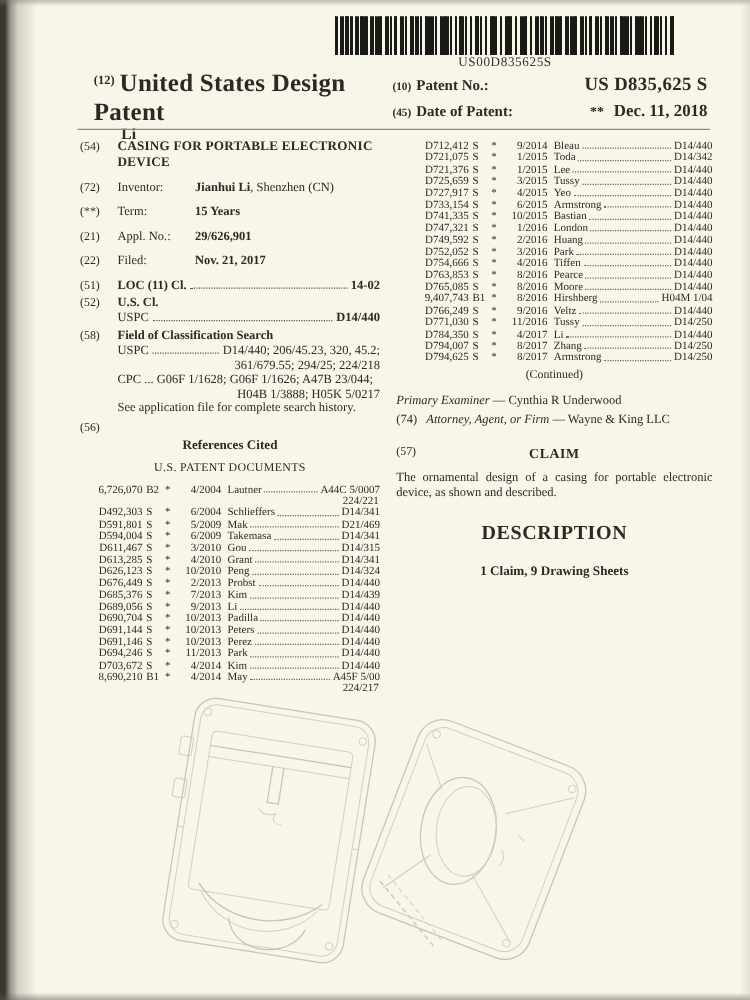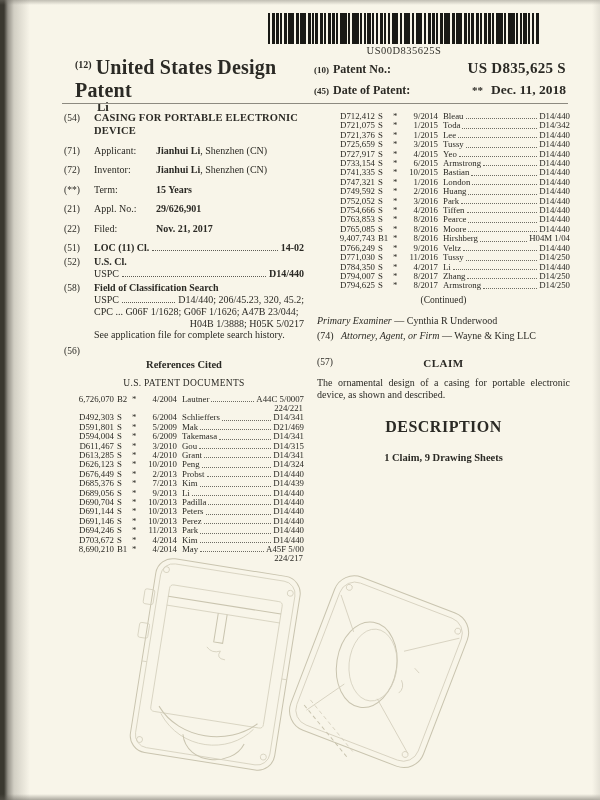--- a/index.html
+++ b/index.html
@@ -138,24 +138,20 @@
 
   <div class="cols">
 
     <div class="col-left">
 
       <div class="bib-row">
         <span class="bib-tag">(54)</span>
         <span class="bib-body bib-title">CASING FOR PORTABLE ELECTRONIC DEVICE</span>
       </div>
 
-      <div class="bib-row">
-        <span class="bib-tag">(71)</span>
-        <span class="bib-body"><span class="bib-label">Applicant:</span><b>Jianhui Li</b><span>, Shenzhen (CN)</span></span>
-      </div>
 
       <div class="bib-row">
         <span class="bib-tag">(72)</span>
         <span class="bib-body"><span class="bib-label">Inventor:</span><b>Jianhui Li</b><span>, Shenzhen (CN)</span></span>
       </div>
 
       <div class="bib-row">
         <span class="bib-tag">(**)</span>
         <span class="bib-body"><span class="bib-label">Term:</span><b>15 Years</b></span>
       </div>
@@ -193,20 +189,21 @@
 
       <div class="bib-row" style="margin-bottom:4px;">
         <span class="bib-tag">(58)</span>
         <span class="bib-body">
           <div><b>Field of Classification Search</b></div>
           <div class="lrow">
               <span>USPC</span>
               <span class="leader"></span>
               <span>D14/440; 206/45.23, 320, 45.2;</span>
             </div>
+          <div class="right-al">361/679.55; 294/25; 224/218</div>
           <div style="line-height:11.5px;">CPC ... G06F 1/1628; G06F 1/1626; A47B 23/044;</div>
           <div class="right-al">H04B 1/3888; H05K 5/0217</div>
           <div style="line-height:11.5px;">See application file for complete search history.</div>
         </span>
       </div>
 
       <div class="bib-row" style="margin-bottom:0;flex-direction:column;">
         <span class="bib-tag">(56)</span>
         <span class="bib-body refs-heading">References Cited</span>
       </div>

